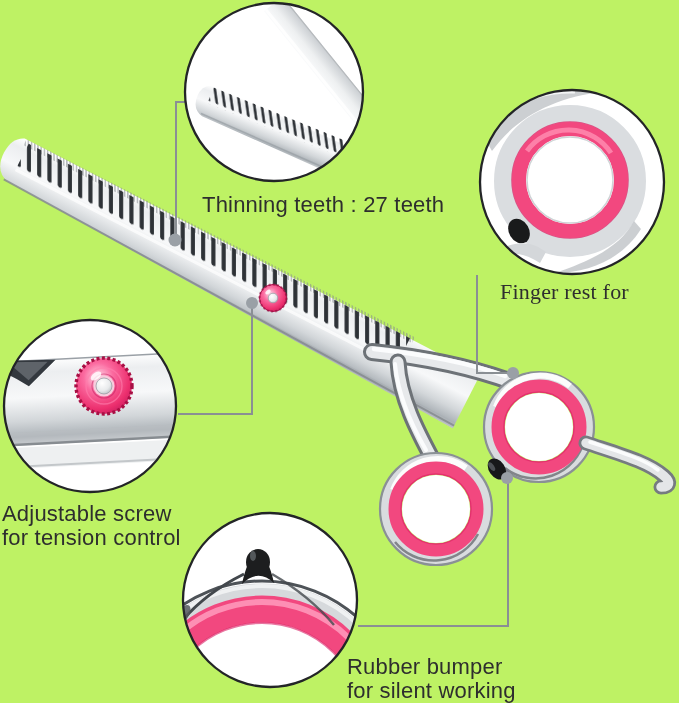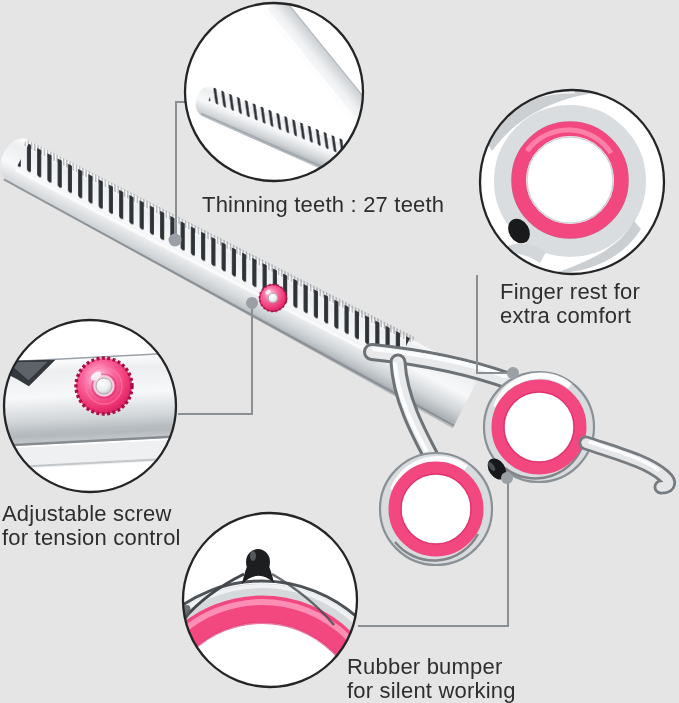--- a/index.html
+++ b/index.html
@@ -1,18 +1,18 @@
 <!DOCTYPE html>
 <html><head>
 <meta charset="utf-8">
 <style>
   html,body { margin:0; padding:0; background:#ffffff; }
   .canvas {
     position:relative; width:679px; height:703px;
-    background:#e5e5e5; overflow:hidden;
+    background:#bef264; overflow:hidden;
     font-family:"Liberation Sans", sans-serif;
   }
   .canvas svg { position:absolute; left:0; top:0; }
   .label {
     position:absolute; color:#2e2e2e; font-size:22px; line-height:24px;
     letter-spacing:0.2px; white-space:nowrap;
   }
   .label span { display:block; }
 </style>
 </head>
@@ -224,23 +224,22 @@
         </g>
       </g>
       <circle cx="270" cy="600" r="87" fill="none" stroke="#232527" stroke-width="2.3"></circle>
     </g>
   </svg>
 
   <div class="label" style="left:202px; top:193px;">
     <span>Thinning teeth : 27 teeth</span>
   </div>
 
-  <div class="label" style="left:500px; top:280px;">
+  <div class="label" style="left:500px; top:280px;font-family:Liberation Serif, serif;">
     <span>Finger rest for</span>
-    <span>extra comfort</span>
   </div>
 
   <div class="label" style="left:347px; top:655px;">
     <span>Rubber bumper</span>
     <span>for silent working</span>
   </div>
 
   <div class="label" style="left:2px; top:502px;">
     <span>Adjustable screw</span>
     <span>for tension control</span>

